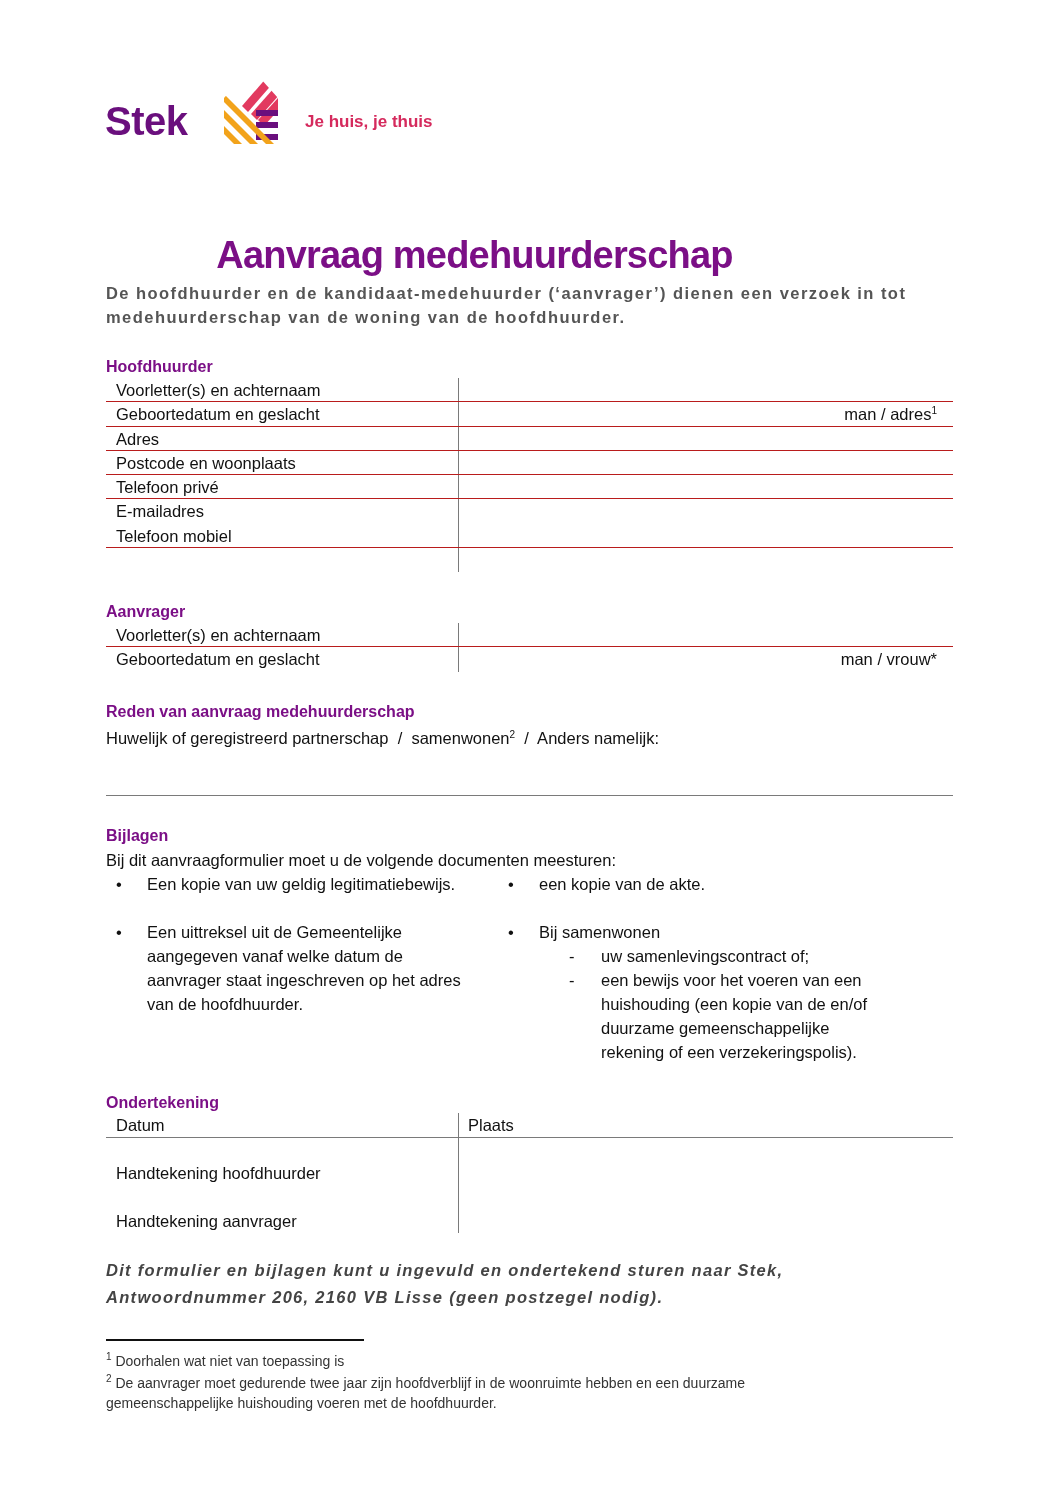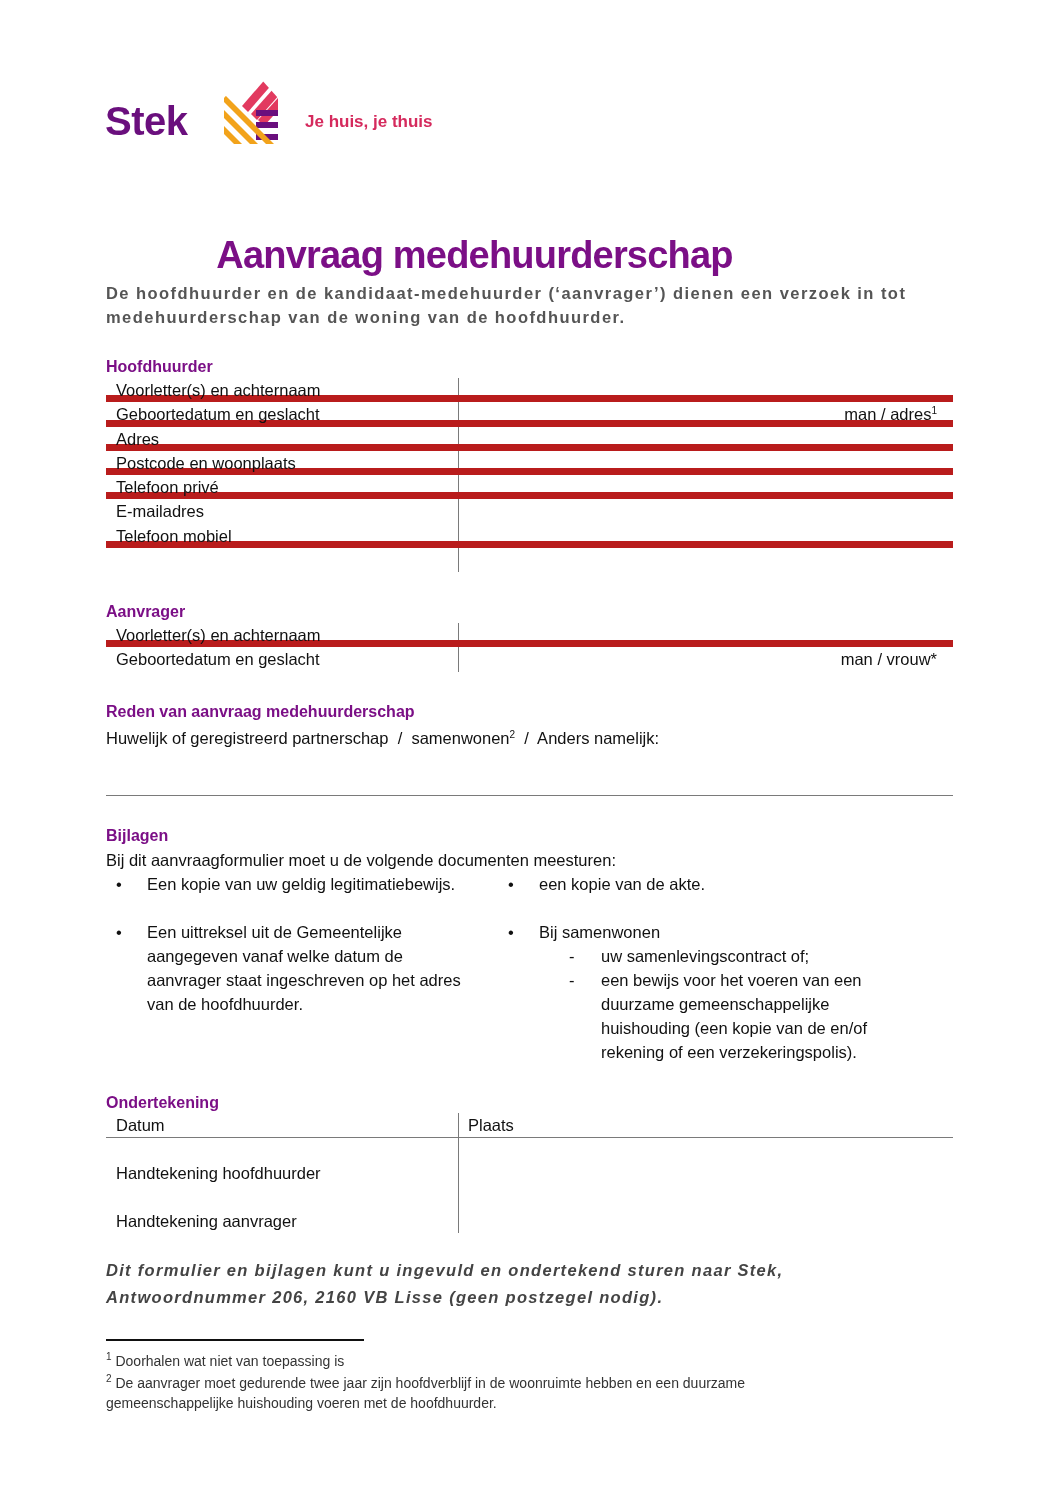--- a/index.html
+++ b/index.html
@@ -11,21 +11,21 @@
   .logo-word { left:105px; top:98px; font-size:40px; font-weight:bold; color:#6a0f7d; letter-spacing:-0.5px; line-height:46px; }
   .logo-mark { left:224px; top:68px; width:54px; height:76px; }
   .logo-tag { left:298px; top:112px; font-size:17px; font-weight:bold; color:#d52a5d; line-height:20px;margin-left:7px; }
 
   .title { left:0; width:949px; top:232px; text-align:center; font-size:38px; font-weight:bold; color:#7b0f86; line-height:46px; letter-spacing:-0.8px; }
   .subtitle { left:106px; top:281px; width:860px; font-size:16.5px; font-weight:bold; color:#555; letter-spacing:1.45px; line-height:24px; }
 
   .section-heading { font-size:16px; font-weight:bold; color:#7b0f86; line-height:20px; }
 
   .form-table { left:106px; width:847px; }
-  .row { position:relative; height:24.3px; border-bottom:7px solid #b91c1c; box-sizing:border-box; }
+  .row { position:relative; height:24.3px; border-bottom:1px solid #b91c1c; box-sizing:border-box; }
   .row.last { border-bottom:none; }
   .row .label { position:absolute; left:10px; top:2px; font-size:16.5px; line-height:20px; color:#111; }
   .row .value { position:absolute; right:16px; top:2px; font-size:16.5px; line-height:20px; color:#111; }
   .vline { position:absolute; left:352px; width:1px; background:#7a7a7a; }
   sup { font-size:10px; line-height:0; }
 
   .body-text { font-size:16.5px; line-height:24px; color:#111; }
   .hline { height:1px; background:#7a7a7a; }
 
   .bullet-list { font-size:16.5px; line-height:24px; color:#111; }
@@ -131,22 +131,22 @@
 
   <div class="abs" style="left:508px; top:920px;">•</div>
   <div class="abs" style="left:539px; top:920px;">Bij samenwonen</div>
 
   <div class="abs" style="left:569px; top:944px;">-</div>
   <div class="abs" style="left:601px; top:944px;">uw samenlevingscontract of;</div>
 
   <div class="abs" style="left:569px; top:968px;">-</div>
   <div class="abs" style="left:601px; top:968px;">
     <div>een bewijs voor het voeren van een</div>
+    <div>huishouding (een kopie van de en/of</div>
     <div>duurzame gemeenschappelijke</div>
-    <div>huishouding (een kopie van de en/of</div>
     <div>rekening of een verzekeringspolis).</div>
   </div>
 </div>
 
 <div class="abs section-heading" style="left:106px; top:1093px;">Ondertekening</div>
 <div class="abs" style="left:106px; top:1113px; width:847px; height:122px;">
   <div class="vline" style="top:0; height:120px;"></div>
   <div class="abs hline" style="left:0; top:24px; width:847px;"></div>
   <div class="abs body-text" style="left:10px; top:0;">Datum</div>
   <div class="abs body-text" style="left:362px; top:0;">Plaats</div>

